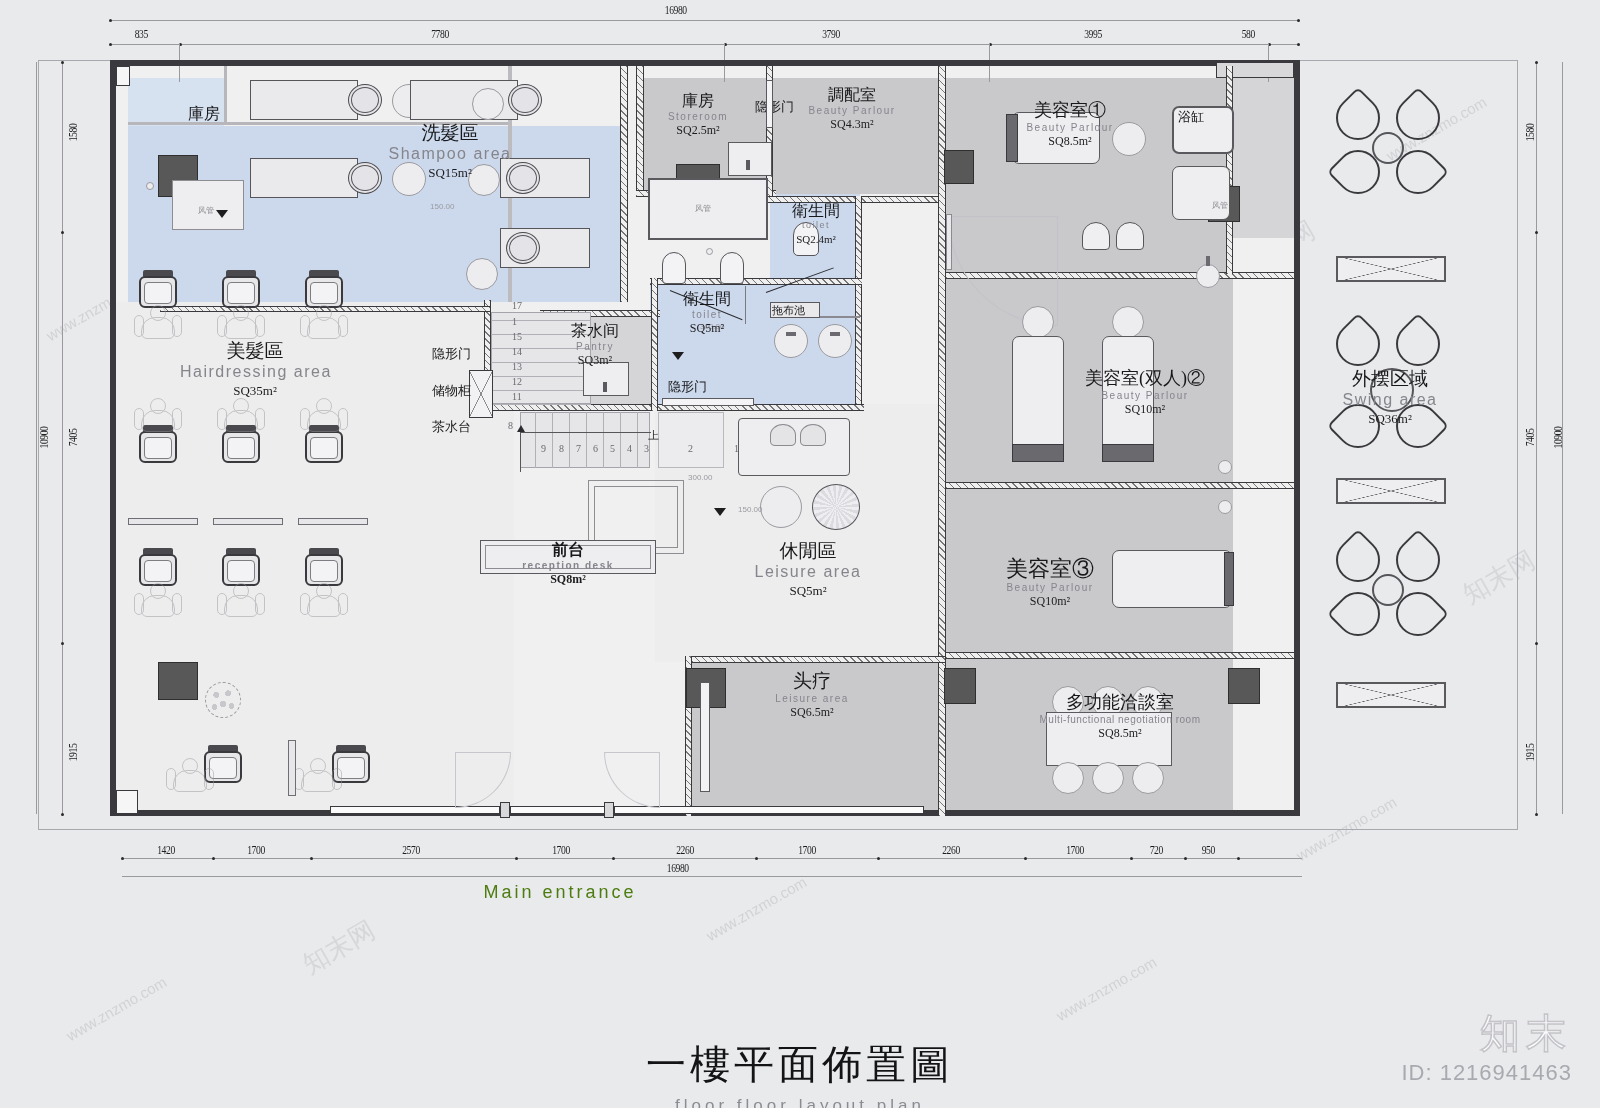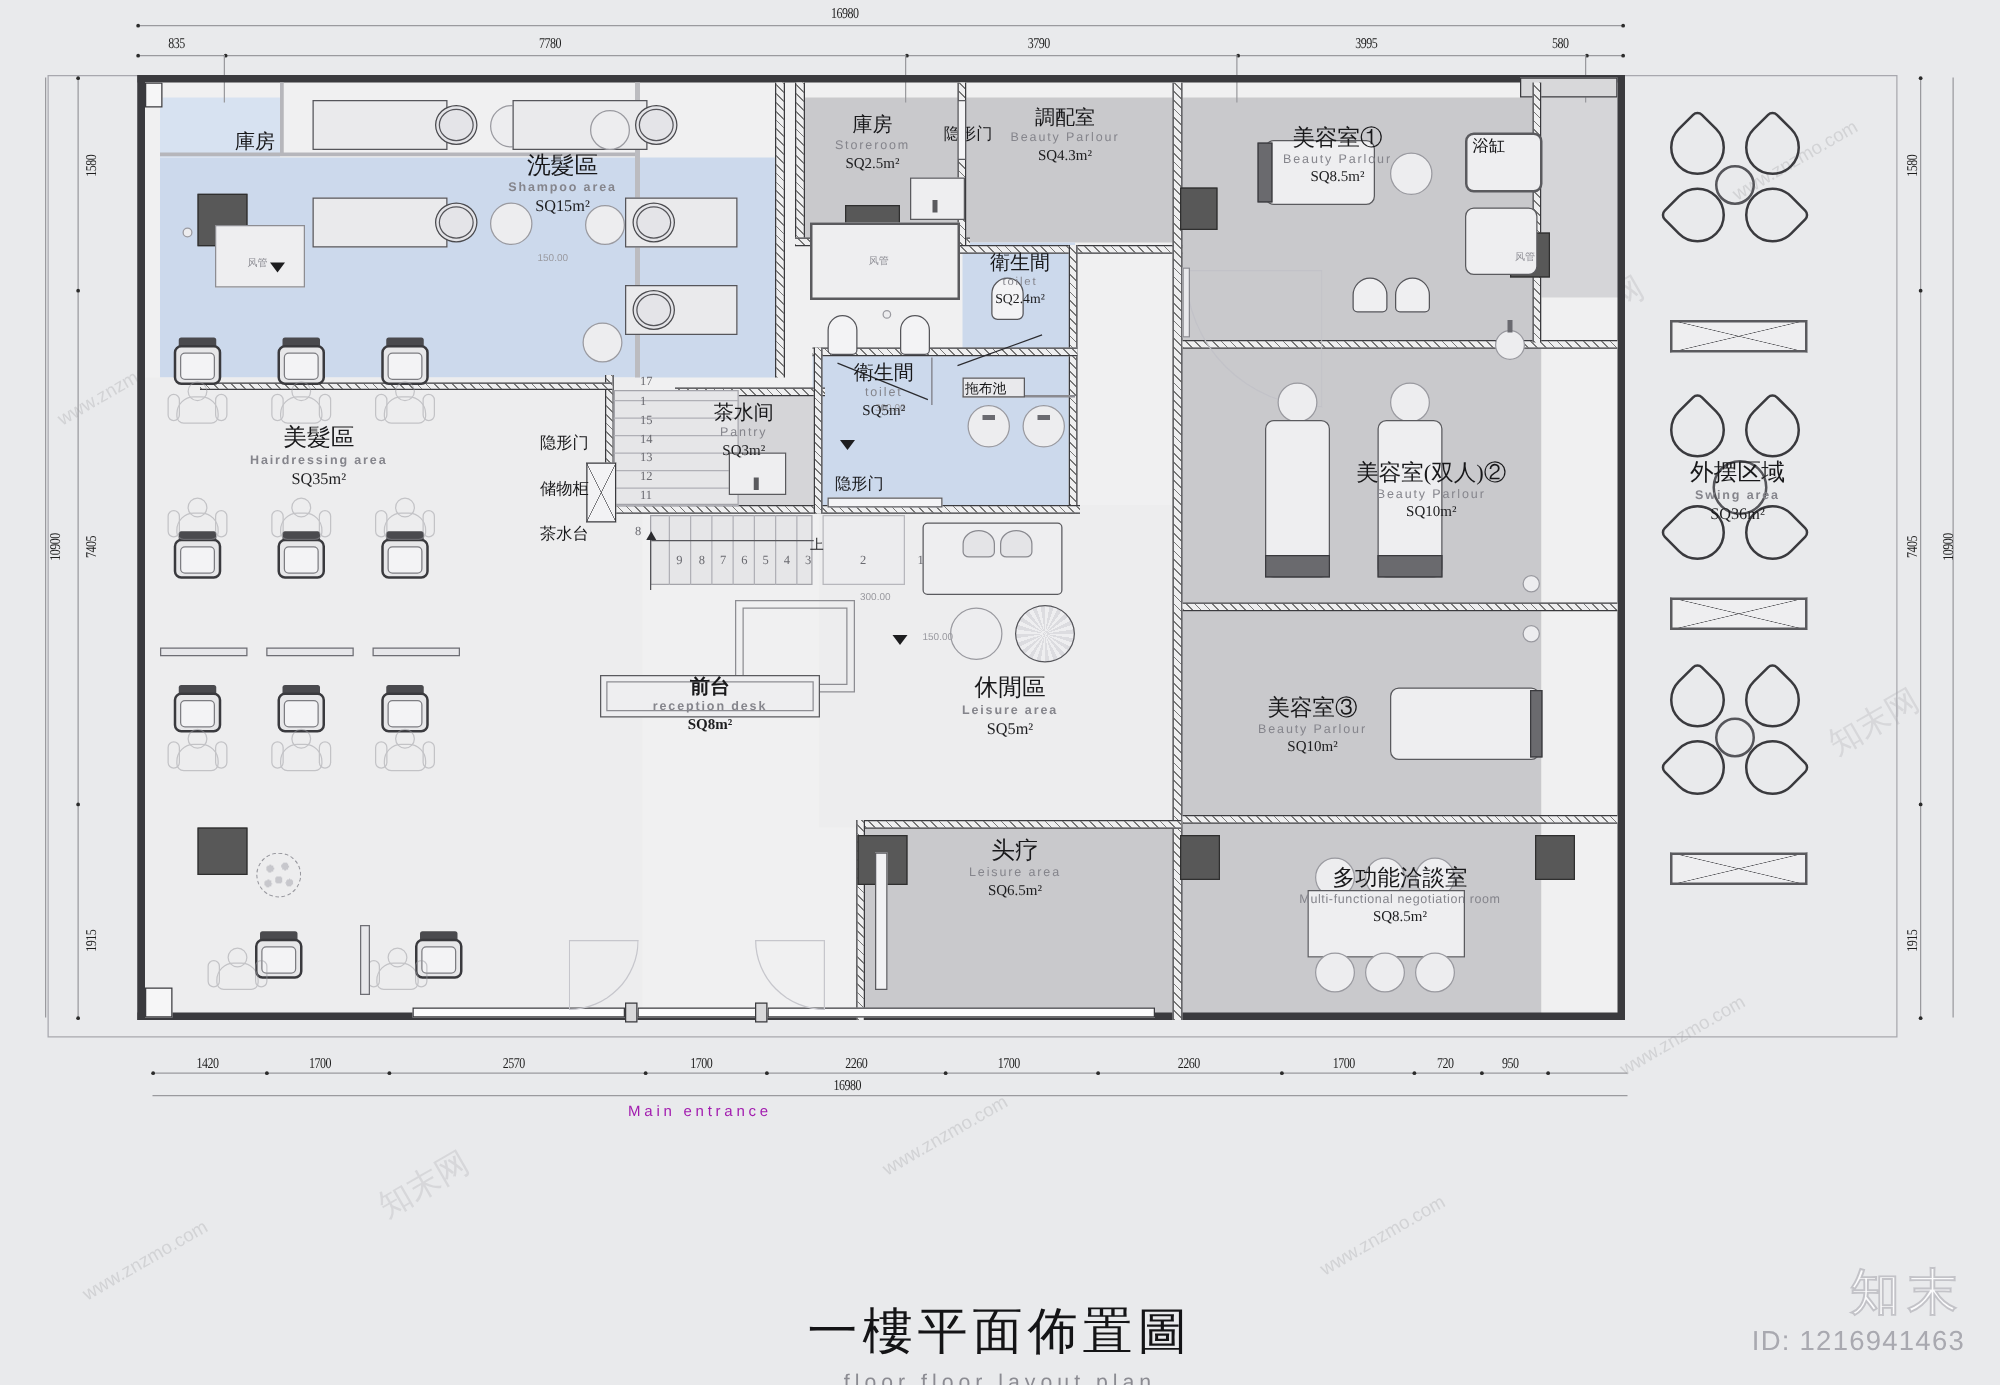--- a/index.html
+++ b/index.html
@@ -208,21 +208,21 @@
     letter-spacing: 1.5px;
     line-height: 1.3;
   }
   .lbl .sq {
     display: block;
     font-family: "Liberation Serif", serif;
     color: #1c1c1e;
     line-height: 1.3;
   }
   .lbl.big   .cn { font-size: 19px; }
-  .lbl.big   .en { font-size: 10px; font-weight: bold; }
+  .lbl.big   .en { font-size: 16px; }
   .lbl.big   .sq { font-size: 13px; }
   .lbl.med   .cn { font-size: 16px; }
   .lbl.med   .en { font-size: 10px; }
   .lbl.med   .sq { font-size: 12px; }
   .lbl.small .cn { font-size: 13px; }
   .lbl.small .en { font-size: 9px;  }
   .lbl.small .sq { font-size: 11px; }
 
   .plainlbl {
     position: absolute;
@@ -277,21 +277,21 @@
     letter-spacing: 4px;
     margin-top: 4px;
   }
   #entrance-label { position: absolute; text-align: center; }
   #entrance-label .e-cn {
     font-family: "Liberation Serif", serif;
     font-size: 30px; color: #131315; letter-spacing: 5px;
   }
   #entrance-label .e-en {
     font-family: "Liberation Sans", sans-serif;
-    font-size: 12px; color: #a21caf; letter-spacing: 3px; margin-top: 2px;
+    font-size: 18px; color: #4d7c0f; letter-spacing: 3px; margin-top: 2px;
   }
 
   
   .wm {
     position: absolute;
     font-family: "Liberation Sans", sans-serif;
     font-size: 15px;
     color: rgba(150,150,156,.28);
     transform: rotate(-30deg);
     white-space: nowrap;
@@ -904,21 +904,21 @@
     <span class="sq">SQ8.5m²</span>
   </div>
 
   <div class="lbl med" style="left:1055px; top:368px; width:180px;">
     <span class="cn" style="font-size:18px;">美容室(双人)②</span>
     <span class="en">Beauty Parlour</span>
     <span class="sq">SQ10m²</span>
   </div>
 
   <div class="lbl med" style="left:985px; top:556px; width:130px;">
-    <span class="cn" style="font-size:18px;">美容室③</span>
+    <span class="cn" style="font-size:22px;">美容室③</span>
     <span class="en">Beauty Parlour</span>
     <span class="sq">SQ10m²</span>
   </div>
 
   <div class="lbl med" style="left:1010px; top:692px; width:220px;">
     <span class="cn" style="font-size:18px;">多功能洽談室</span>
     <span class="en" style="letter-spacing:0.5px;">Multi-functional negotiation room</span>
     <span class="sq">SQ8.5m²</span>
   </div>
 

